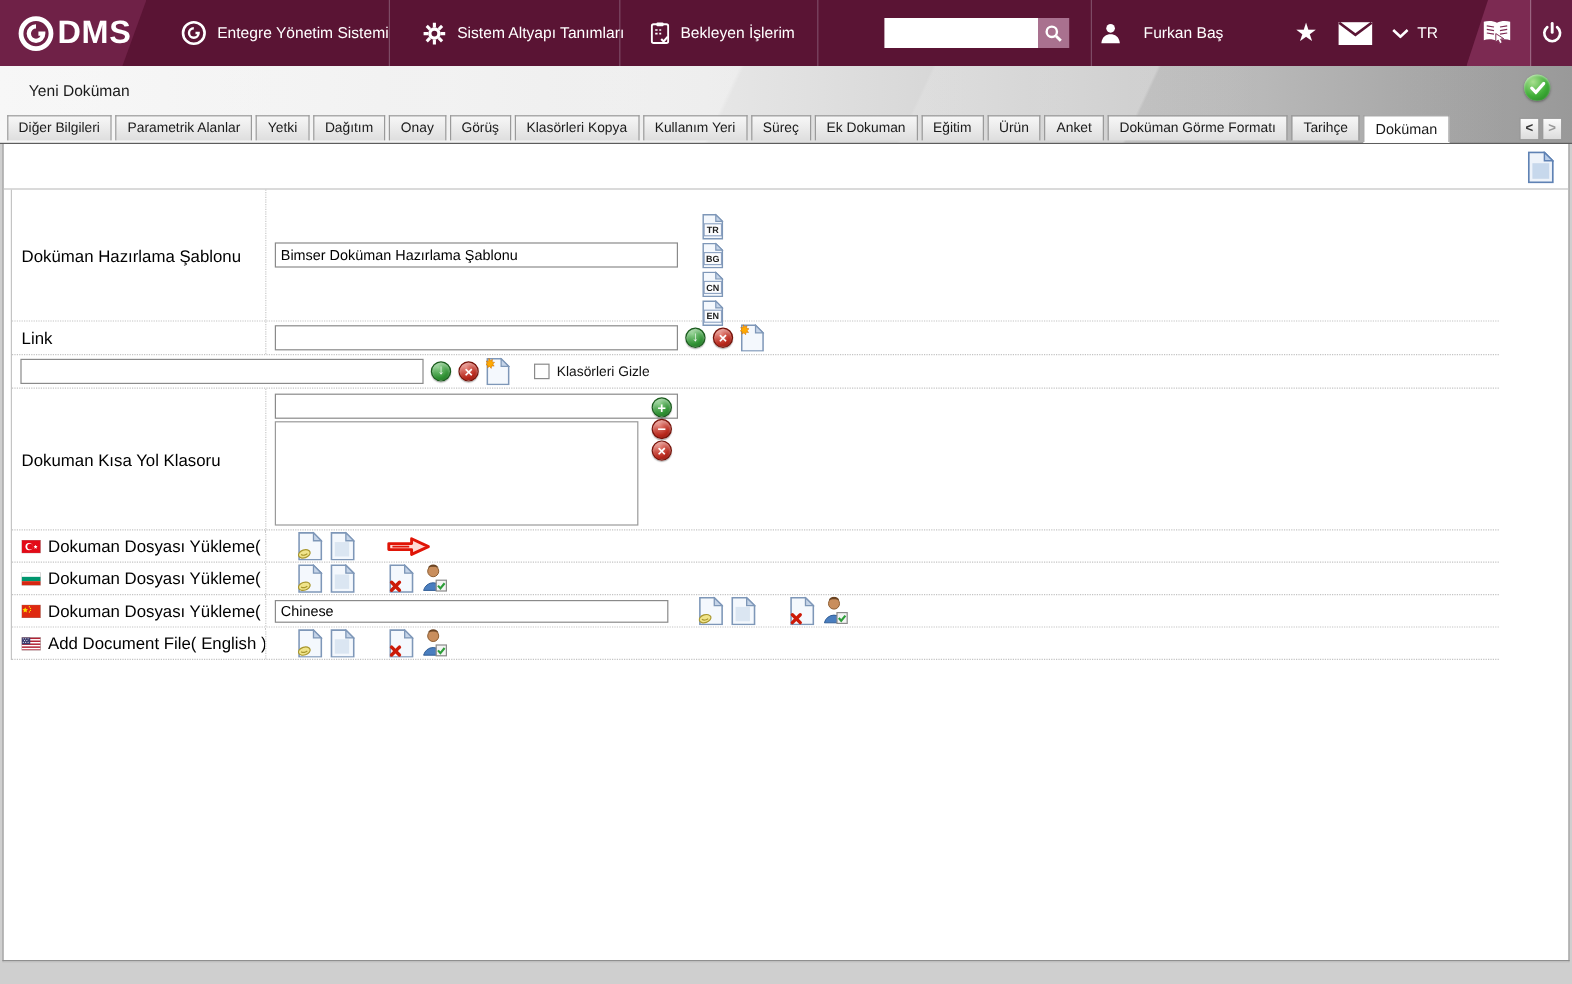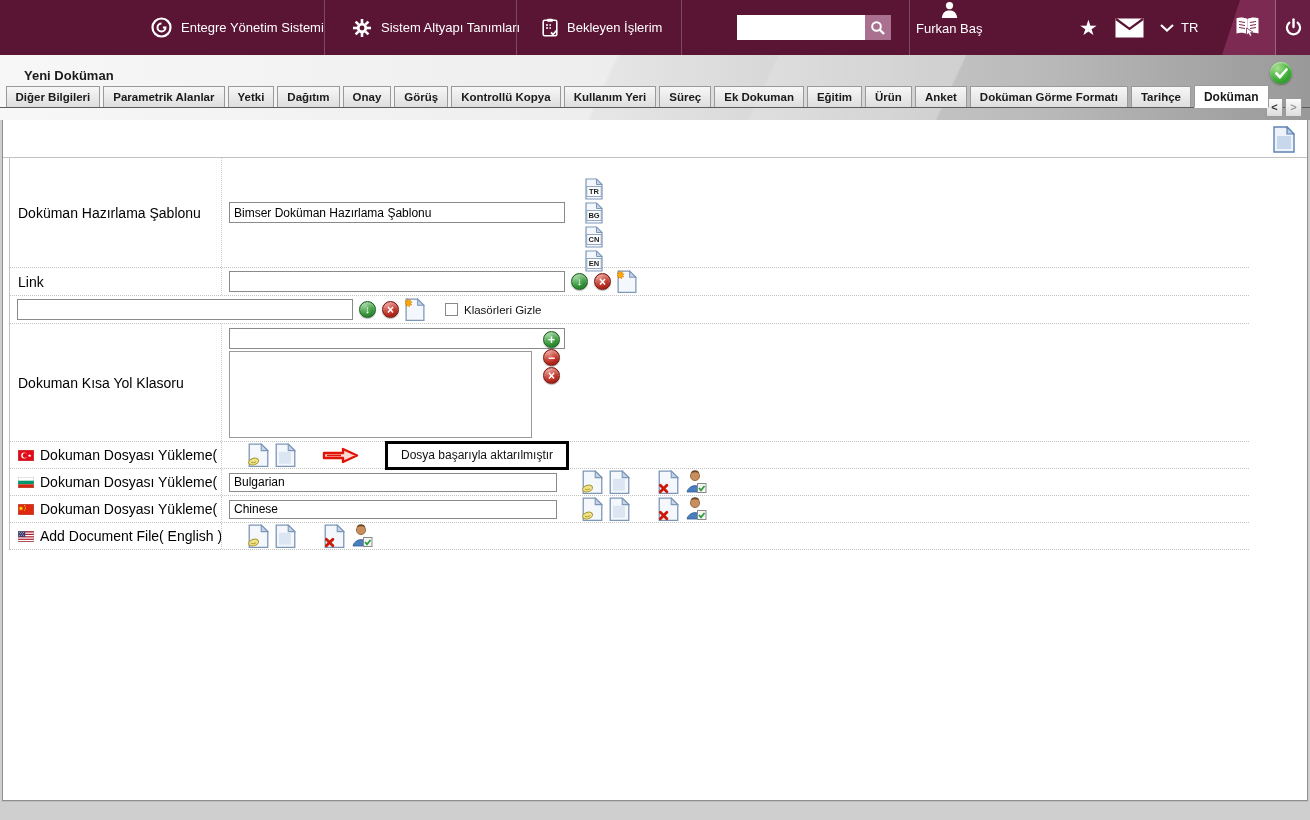--- a/index.html
+++ b/index.html
@@ -14,40 +14,40 @@
   .topbar { position:absolute; left:0; top:0; width:1310px; height:55px; background:#5a1434; color:#fff; }
   .logo-seg { position:absolute; left:0; top:0; height:55px; width:122px; background:#6f2147;
     clip-path:polygon(0 0,122px 0,102px 55px,0 55px);
     display:flex; align-items:center; padding-left:13px; }
   .logo-wrap { display:flex; align-items:center; gap:1px; font-weight:bold; font-size:27px; letter-spacing:.5px; }
   .menu-sep { position:absolute; top:0; height:55px; width:1px; background:#7d4a65; }
   .mi { position:absolute; top:0; height:55px; display:flex; align-items:center; gap:9px; font-size:13px; cursor:pointer; }
   .tb-search { position:absolute; left:737px; top:15px; display:flex; }
   .tb-search input { width:128px; height:25px; border:none; outline:none; padding:0 6px; font-size:12px; background:#fff; }
   .tb-search .sbtn { width:26px; height:25px; background:#a9718f; border:none; display:flex; align-items:center; justify-content:center; cursor:pointer; }
-  .tb-user { position:absolute; left:916px; top:0; height:55px; display:flex; align-items:center; gap:2px; font-size:13px;flex-direction:column; }
+  .tb-user { position:absolute; left:916px; top:0; height:55px; display:flex; align-items:center; gap:18px; font-size:13px; }
   .tb-ic { position:absolute; top:0; height:55px; display:flex; align-items:center; cursor:pointer; }
   .star-glyph { font-size:21px; line-height:1; }
   .lang-wrap { display:flex; align-items:center; gap:7px; font-size:13px; }
   .light-seg { position:absolute; right:0; top:0; height:55px; width:88px; background:#7c2a52;
     clip-path:polygon(18px 0,88px 0,88px 55px,0 55px); }
   .power-seg { position:absolute; left:53px; right:0; top:0; bottom:0; background:#671e42; border-left:1px solid #9a6581; }
   
   .header { position:absolute; left:0; top:55px; width:1310px; height:65px;
     background:
       linear-gradient(115deg, rgba(255,255,255,.30) 0 46%, rgba(255,255,255,0) 46.3% 58%, rgba(255,255,255,.14) 58.2% 72%, rgba(0,0,0,.04) 72.2%),
       linear-gradient(to right,#f4f4f4,#e7e7e7 45%,#c3c3c3 78%,#9f9f9f);
   }
-  .page-title { position:absolute; left:24px; top:13px; font-size:13px; font-weight:bold; color:#1b1b1b; }
+  .page-title { position:absolute; left:24px; top:13px; font-size:13px; font-weight:normal; color:#1b1b1b; }
   .ok-badge { position:absolute; right:18px; top:7px; width:22px; height:22px; border-radius:50%;
     background:radial-gradient(circle at 34% 28%, #a8e08f, #3fae37 55%, #1f7a1f);
     box-shadow:0 1px 2px rgba(0,0,0,.35), inset 0 1px 2px rgba(255,255,255,.6);
     display:flex; align-items:center; justify-content:center; cursor:pointer; }
-  .tabstrip { position:absolute; left:0; bottom:12px; width:1310px; height:24px;
-    display:flex; align-items:flex-end; padding-left:4px; border-bottom:1px solid #5d5d5d;font-weight:bold; }
+  .tabstrip { position:absolute; left:0; bottom:0; width:1310px; height:24px;
+    display:flex; padding-left:4px; border-bottom:1px solid #5d5d5d; }
   .tab { height:21px; margin:0 1.5px; padding:0 9px; display:flex; align-items:center;
     background:linear-gradient(#f7f7f7,#dedede); border:1px solid #9a9a9a; border-bottom:none;
     font-size:11.5px; white-space:nowrap; cursor:pointer; color:#1a1a1a; }
   .tab.active { background:#fff; height:23px; position:relative; z-index:3; margin-bottom:-1px;
     border-bottom:1px solid #fff; font-size:12px; }
   .tab-arrows { position:absolute; right:8px; bottom:3px; display:flex; gap:2px; }
   .tab-arrows button { width:17px; height:19px; border:1px solid #9a9a9a; background:linear-gradient(#fbfbfb,#dcdcdc);
     font-size:11px; font-weight:bold; line-height:1; cursor:pointer; }
   .arr-prev { color:#333; } .arr-next { color:#9a9a9a; }
   
@@ -96,20 +96,31 @@
 <svg width="0" height="0" style="position:absolute">
   <defs>
     <g id="pageico">
       <path d="M1 1 h11 l6 6 v14.5 h-17 z" fill="#f4f8fd" stroke="#7e97b8" stroke-width="1.2"></path>
       <path d="M12 1 l6 6 h-6 z" fill="#c5d4e8" stroke="#7e97b8" stroke-width="1"></path>
     </g>
   </defs>
 </svg>
 
 <div class="topbar">
+  <div class="logo-seg">
+    <span class="logo-wrap">
+      <span>
+        <svg width="34" height="34" viewBox="0 0 34 34">
+          <circle cx="17" cy="17" r="12.5" fill="none" stroke="#fff" stroke-width="4"></circle>
+          <path d="M17 11 a6 6 0 1 0 6 6 l-4 0" fill="none" stroke="#fff" stroke-width="3.6"></path>
+        </svg>
+      </span>
+      <span>DMS</span>
+    </span>
+  </div>
 
   <div class="menu-sep" style="left:324px"></div>
   <div class="menu-sep" style="left:516px"></div>
   <div class="menu-sep" style="left:681px"></div>
   <div class="menu-sep" style="left:909px"></div>
 
   <div class="mi" style="left:352px">
     <span>
       <svg width="20" height="20" viewBox="0 0 20 20">
         <g stroke="#fff" stroke-width="2.6">
@@ -238,21 +249,21 @@
         </svg>
     </span>
   </div>
   <div class="tabstrip" id="tabstrip">
       <div class="tab">Diğer Bilgileri</div>
       <div class="tab">Parametrik Alanlar</div>
       <div class="tab">Yetki</div>
       <div class="tab">Dağıtım</div>
       <div class="tab">Onay</div>
       <div class="tab">Görüş</div>
-      <div class="tab">Kontrollü Kopya</div>
+      <div class="tab">Klasörleri Kopya</div>
       <div class="tab">Kullanım Yeri</div>
       <div class="tab">Süreç</div>
       <div class="tab">Ek Dokuman</div>
       <div class="tab">Eğitim</div>
       <div class="tab">Ürün</div>
       <div class="tab">Anket</div>
       <div class="tab">Doküman Görme Formatı</div>
       <div class="tab">Tarihçe</div>
       <div class="tab active">Doküman</div>
     </div>
@@ -389,38 +400,36 @@
               <use href="#pageico"></use>
               <rect x="3.5" y="8" width="11" height="11" fill="#dbe6f2"></rect>
             </svg>
         </span>
         <span class="arrow-note">
           <svg width="38" height="17" viewBox="0 0 38 17">
             <path d="M2 6 h19 v-4 l14 6.5 -14 6.5 v-4 h-19 z" fill="#ffd9d4" stroke="#e01507" stroke-width="2.4" stroke-linejoin="round"></path>
             <line x1="5" y1="8.5" x2="19" y2="8.5" stroke="#e01507" stroke-width="1.6"></line>
           </svg>
         </span>
-        <div class="msgbox">Dosya başarıyla aktarılmıştır</div>
       </div>
     </div>
 
     <div class="frow row-upload">
       <div class="lbl">
         <span class="flag">
           <svg width="16" height="11" viewBox="0 0 16 11">
             <rect width="16" height="3.7" fill="#fff"></rect>
               <rect y="3.7" width="16" height="3.6" fill="#00966e"></rect>
               <rect y="7.3" width="16" height="3.7" fill="#d62612"></rect>
             <rect width="16" height="11" fill="none" stroke="#999" stroke-width="0.5"></rect>
           </svg>
         </span>
         <span>Dokuman Dosyası Yükleme( Bulgarian )</span>
       </div>
       <div class="fld">
-        <input class="tinput w328" value="Bulgarian" style="">
         <span style="width:13px"></span>
         <span class="icobtn">
           <svg width="21" height="24" viewBox="0 0 19 22">
             <use href="#pageico"></use>
             <ellipse cx="5" cy="17" rx="4.6" ry="3" fill="#f0e48a" stroke="#a9972e" stroke-width="0.9" transform="rotate(-18 5 17)"></ellipse>
             <path d="M2.5 17.5 c1.6 1 3.8.6 4.8-.6" fill="none" stroke="#a9972e" stroke-width="0.9"></path>
           </svg>
         </span>
         <span class="icobtn">
           <svg width="21" height="24" viewBox="0 0 19 22">

